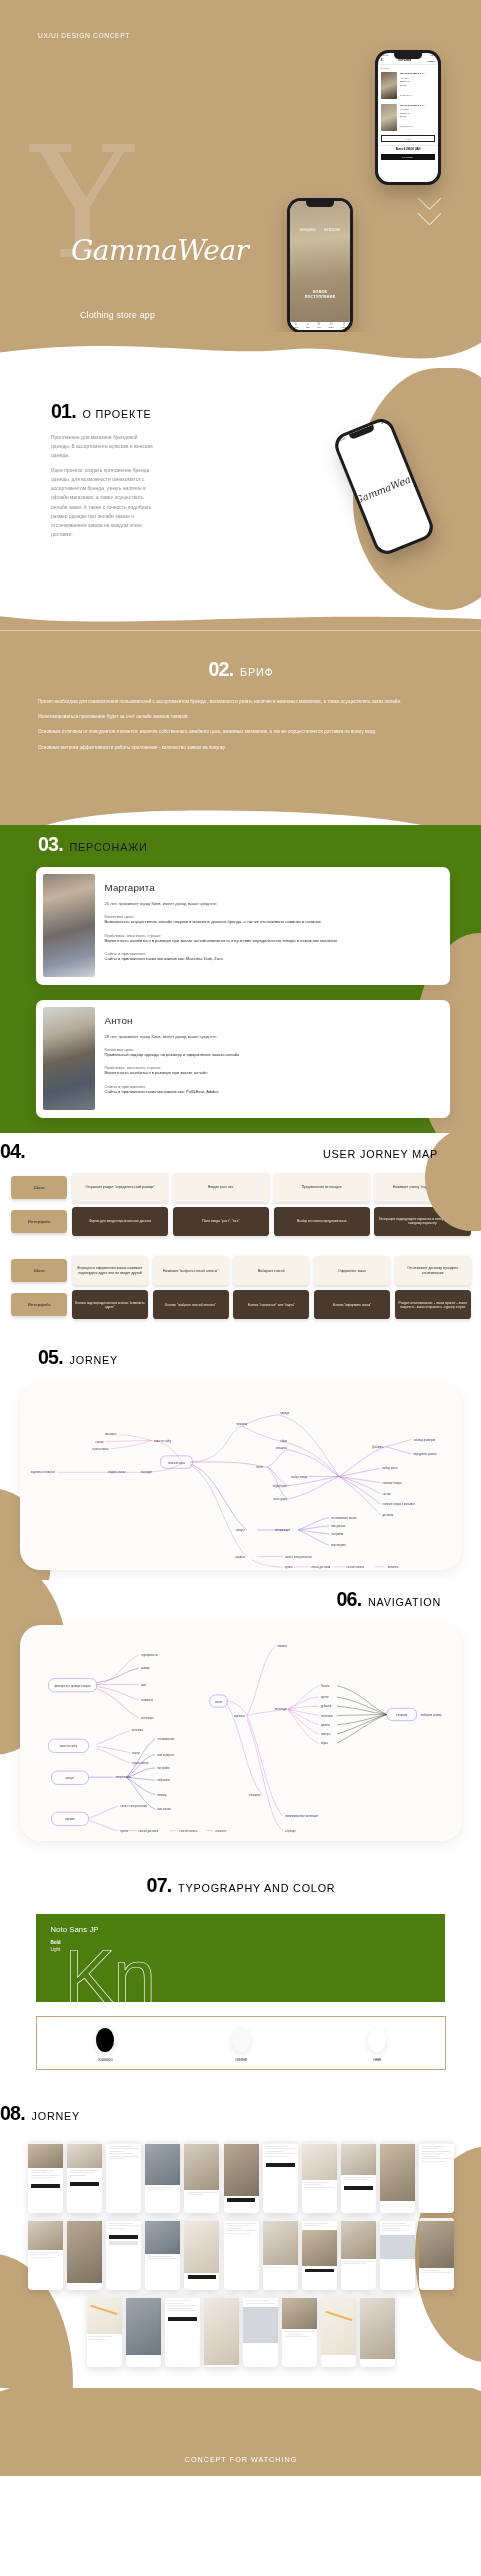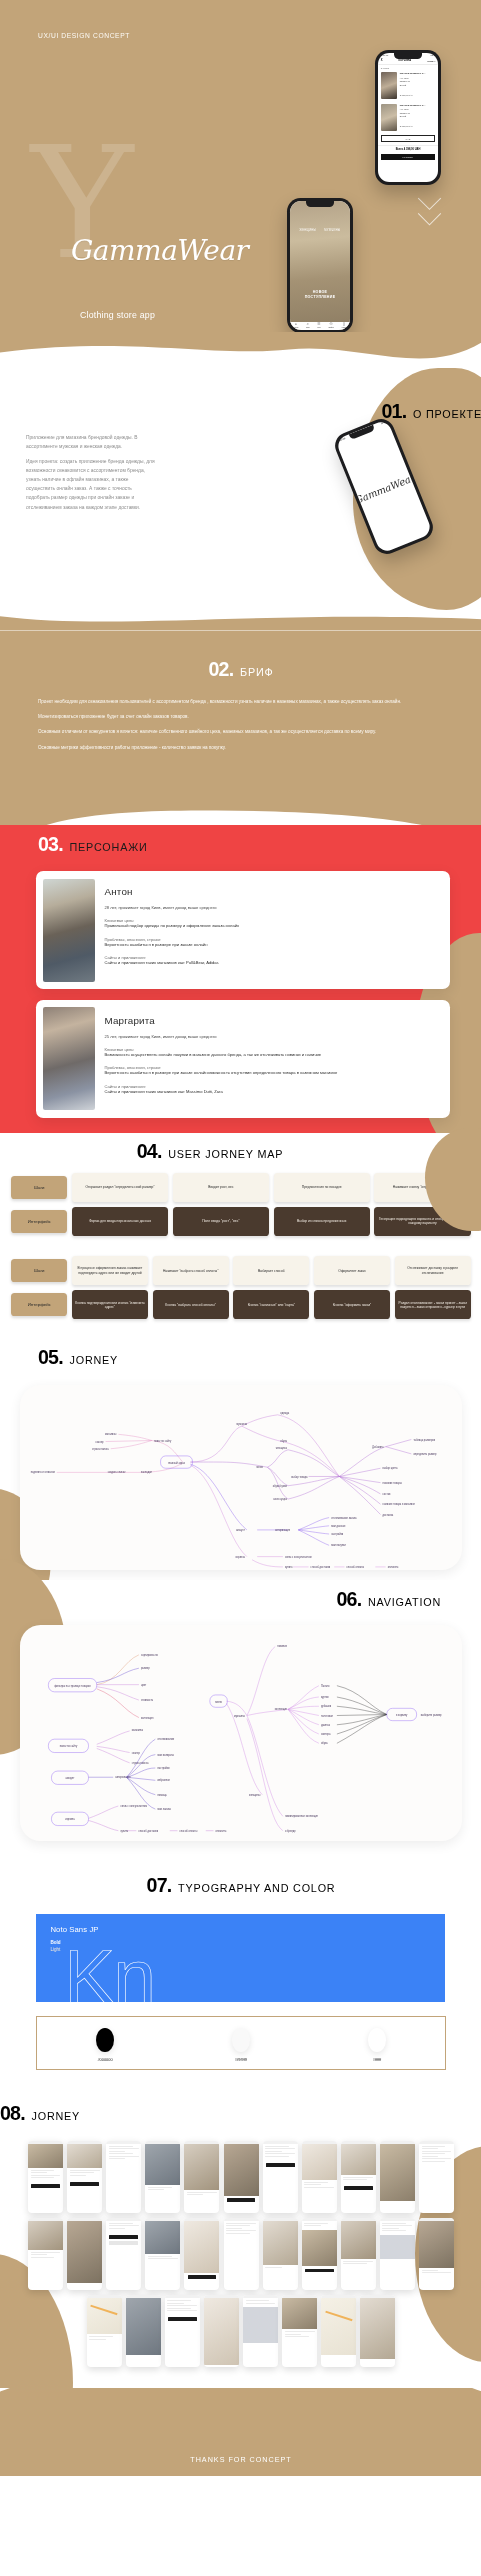--- a/index.html
+++ b/index.html
@@ -158,21 +158,21 @@
     display: flex; align-items: baseline; gap: 6.7px;
     position: relative; z-index: 2;
   }
   .num-head .n {
     font-size: 19.6px; font-weight: 700; letter-spacing: -0.8px;
     font-family: "Liberation Sans", sans-serif;
   }
   .num-head .t {
     font-size: 10.8px; font-weight: 300; letter-spacing: 0.8px;
   }
-  .pad-l { padding-left: 26px; justify-content: flex-end; }
+  .pad-l { padding-left: 51px; }
   .body-txt {
     font-size: 4.9px; line-height: 1.85; color: #8d8d8d;
     font-weight: 300; max-width: 155px;
     position: relative; z-index: 2;
     margin-top: 10.3px;
   }
   .body-txt p { margin-bottom: 6.2px; }
   .phone-about {
     position: absolute; right: 67px; top: 44px;
     width: 62px; height: 129px;
@@ -195,21 +195,21 @@
   .sec-brief .num-head { justify-content: center; }
   .sec-brief .num-head .n,
   .sec-brief .num-head .t { color: #fff; }
   .brief-body {
     font-size: 4.6px; line-height: 1.85; font-weight: 300;
     margin-top: 17.5px; color: #fdfbf7;
   }
   .brief-body p { margin-bottom: 6.7px; }
 
   
-  .sec-persona { background: #ef4444; position: relative; padding-bottom: 15.5px; }
+  .sec-persona { background: #4d7c0f; position: relative; padding-bottom: 15.5px; }
   .persona-head { padding: 8.2px 0 0 38px; }
   .persona-head .n { color: #fff; }
   .blob-p-right {
     position: absolute; right: -62px; top: 108px;
     width: 129px; height: 227px; background: #c2a479;
     border-radius: 50% 45% 50% 45% / 48% 52% 48% 52%;
     z-index: 0;
   }
   .card {
     position: relative; z-index: 2;
@@ -234,21 +234,21 @@
   .card-block .val { font-size: 4.1px; color: #2e2e2e; line-height: 1.65; font-weight: 300; }
 
   
   .sec-ujm { background: #fff; position: relative; padding: 7.2px 0 13.4px; }
   .blob-ujm {
     position: absolute; right: -36px; top: -5.2px;
     width: 93px; height: 103px; background: #c2a479;
     border-radius: 50% 45% 48% 52% / 50% 50% 46% 54%;
     z-index: 0;
   }
-  .ujm-head { display: flex; justify-content: center; padding-right: 62px; }
+  .ujm-head { display: flex; justify-content: space-between; padding-right: 44px; }
   .ujm-grid {
     display: grid; grid-template-columns: 56px repeat(4, 1fr);
     gap: 4.6px; padding: 0 11.3px; margin-top: 9.3px; align-items: stretch;
   }
   .ujm-label {
     background: #c2a479; color: #2b2b2b; border-radius: 3.6px;
     display: flex; align-items: center; justify-content: center;
     font-size: 4.4px; height: 23px; align-self: center;
     box-shadow: 0 1.5px 3.1px rgba(0,0,0,0.14);
   }
@@ -294,21 +294,21 @@
     background: #fdfcfb; border-radius: 20.6px;
     box-shadow: 0 3.1px 11.3px rgba(0,0,0,0.07);
     position: relative; height: 216px; overflow: hidden; z-index: 2;
   }
 
   
   .sec-typo { background: #fff; padding: 20.6px 0 13.4px; }
   .typo-head { display: flex; justify-content: center; }
   .typo-panel {
     margin: 17.5px 36px 0; height: 88px;
-    background: #3b82f6; display: flex; position: relative; overflow: hidden;
+    background: #4d7c0f; display: flex; position: relative; overflow: hidden;
   }
   .typo-left { flex: 1; border-right: 0.8px solid #fff; position: relative; padding: 11.3px 0 0 14.4px; }
   .typo-right { width: 147px; position: relative; padding: 30px 14.4px 0 0; text-align: right; }
   .font-name { font-size: 7.7px; color: #fff; font-weight: 300; letter-spacing: 0.1px; }
   .font-w-bold { font-size: 4.6px; color: #fff; font-weight: 700; margin-top: 5.2px; }
   .font-w-light { font-size: 4.6px; color: #f2e9dd; font-weight: 300; margin-top: 2.6px; }
   .font-w-med { font-size: 4.6px; color: #fff; font-weight: 500; margin-top: 5.2px; }
   .font-w-reg { font-size: 4.6px; color: #fff; font-weight: 400; margin-top: 2.6px; }
   .glyph {
     position: absolute; left: 28px; bottom: -13.4px;
@@ -526,56 +526,56 @@
   </svg>
 
   <section class="sec-persona">
     <div class="blob-p-right"></div>
 
     <div class="num-head persona-head" style="margin-top:-32px;position:relative;z-index:3">
       <span class="n">03.</span>
       <span class="t" style="color:#1b1b1b">ПЕРСОНАЖИ</span>
     </div>
 
+    <div class="card">
+      <div class="card-photo photo-marg"></div>
+      <div class="card-body">
+        <div class="card-name">Маргарита</div>
+        <div class="card-line">25 лет, проживает город Киев, имеет доход выше среднего</div>
+        <div class="card-block">
+          <div class="lbl">Ключевая цель:</div>
+          <div class="val">Возможность осуществлять онлайн покупки в магазине данного бренда, а так же отслеживать новинки и наличие</div>
+        </div>
+        <div class="card-block">
+          <div class="lbl">Проблемы, опасения, страхи:</div>
+          <div class="val">Вероятность ошибиться в размере при заказе онлайнозможность отсутствия определенного товара в наземном магазине</div>
+        </div>
+        <div class="card-block">
+          <div class="lbl">Сайты и приложения:</div>
+          <div class="val">Сайты и приложения таких магазинов как: Massimo Dutti, Zara</div>
+        </div>
+      </div>
+    </div>
+
     <div class="card" style="margin-top:15.5px">
       <div class="card-photo photo-anton"></div>
       <div class="card-body">
         <div class="card-name">Антон</div>
         <div class="card-line">28 лет, проживает город Киев, имеет доход выше среднего</div>
         <div class="card-block">
           <div class="lbl">Ключевая цель:</div>
           <div class="val">Правильный подбор одежды по размеру и оформление заказа онлайн</div>
         </div>
         <div class="card-block">
           <div class="lbl">Проблемы, опасения, страхи:</div>
           <div class="val">Вероятность ошибиться в размере при заказе онлайн</div>
         </div>
         <div class="card-block">
           <div class="lbl">Сайты и приложения:</div>
           <div class="val">Сайты и приложения таких магазинов как: Pull&amp;Bear, Adidas</div>
-        </div>
-      </div>
-    </div>
-
-    <div class="card">
-      <div class="card-photo photo-marg"></div>
-      <div class="card-body">
-        <div class="card-name">Маргарита</div>
-        <div class="card-line">25 лет, проживает город Киев, имеет доход выше среднего</div>
-        <div class="card-block">
-          <div class="lbl">Ключевая цель:</div>
-          <div class="val">Возможность осуществлять онлайн покупки в магазине данного бренда, а так же отслеживать новинки и наличие</div>
-        </div>
-        <div class="card-block">
-          <div class="lbl">Проблемы, опасения, страхи:</div>
-          <div class="val">Вероятность ошибиться в размере при заказе онлайнозможность отсутствия определенного товара в наземном магазине</div>
-        </div>
-        <div class="card-block">
-          <div class="lbl">Сайты и приложения:</div>
-          <div class="val">Сайты и приложения таких магазинов как: Massimo Dutti, Zara</div>
         </div>
       </div>
     </div>
   </section>
 
   <section class="sec-ujm">
     <div class="blob-ujm"></div>
 
     <div class="num-head ujm-head">
       <span class="n">04.</span>
@@ -1096,17 +1096,17 @@
         </div>
       <div class="mini">
           <div class="bar"></div>
           <div class="img g2" style="height:61px"></div>
         </div>
     </div>
   </section>
 
   <div class="footer">
     <div class="footer-beige"></div>
-    <div class="footer-txt">THANKS FOR CONCEPT</div>
+    <div class="footer-txt">CONCEPT FOR WATCHING</div>
   </div>
 
 </div>
 
 
 </body></html>

